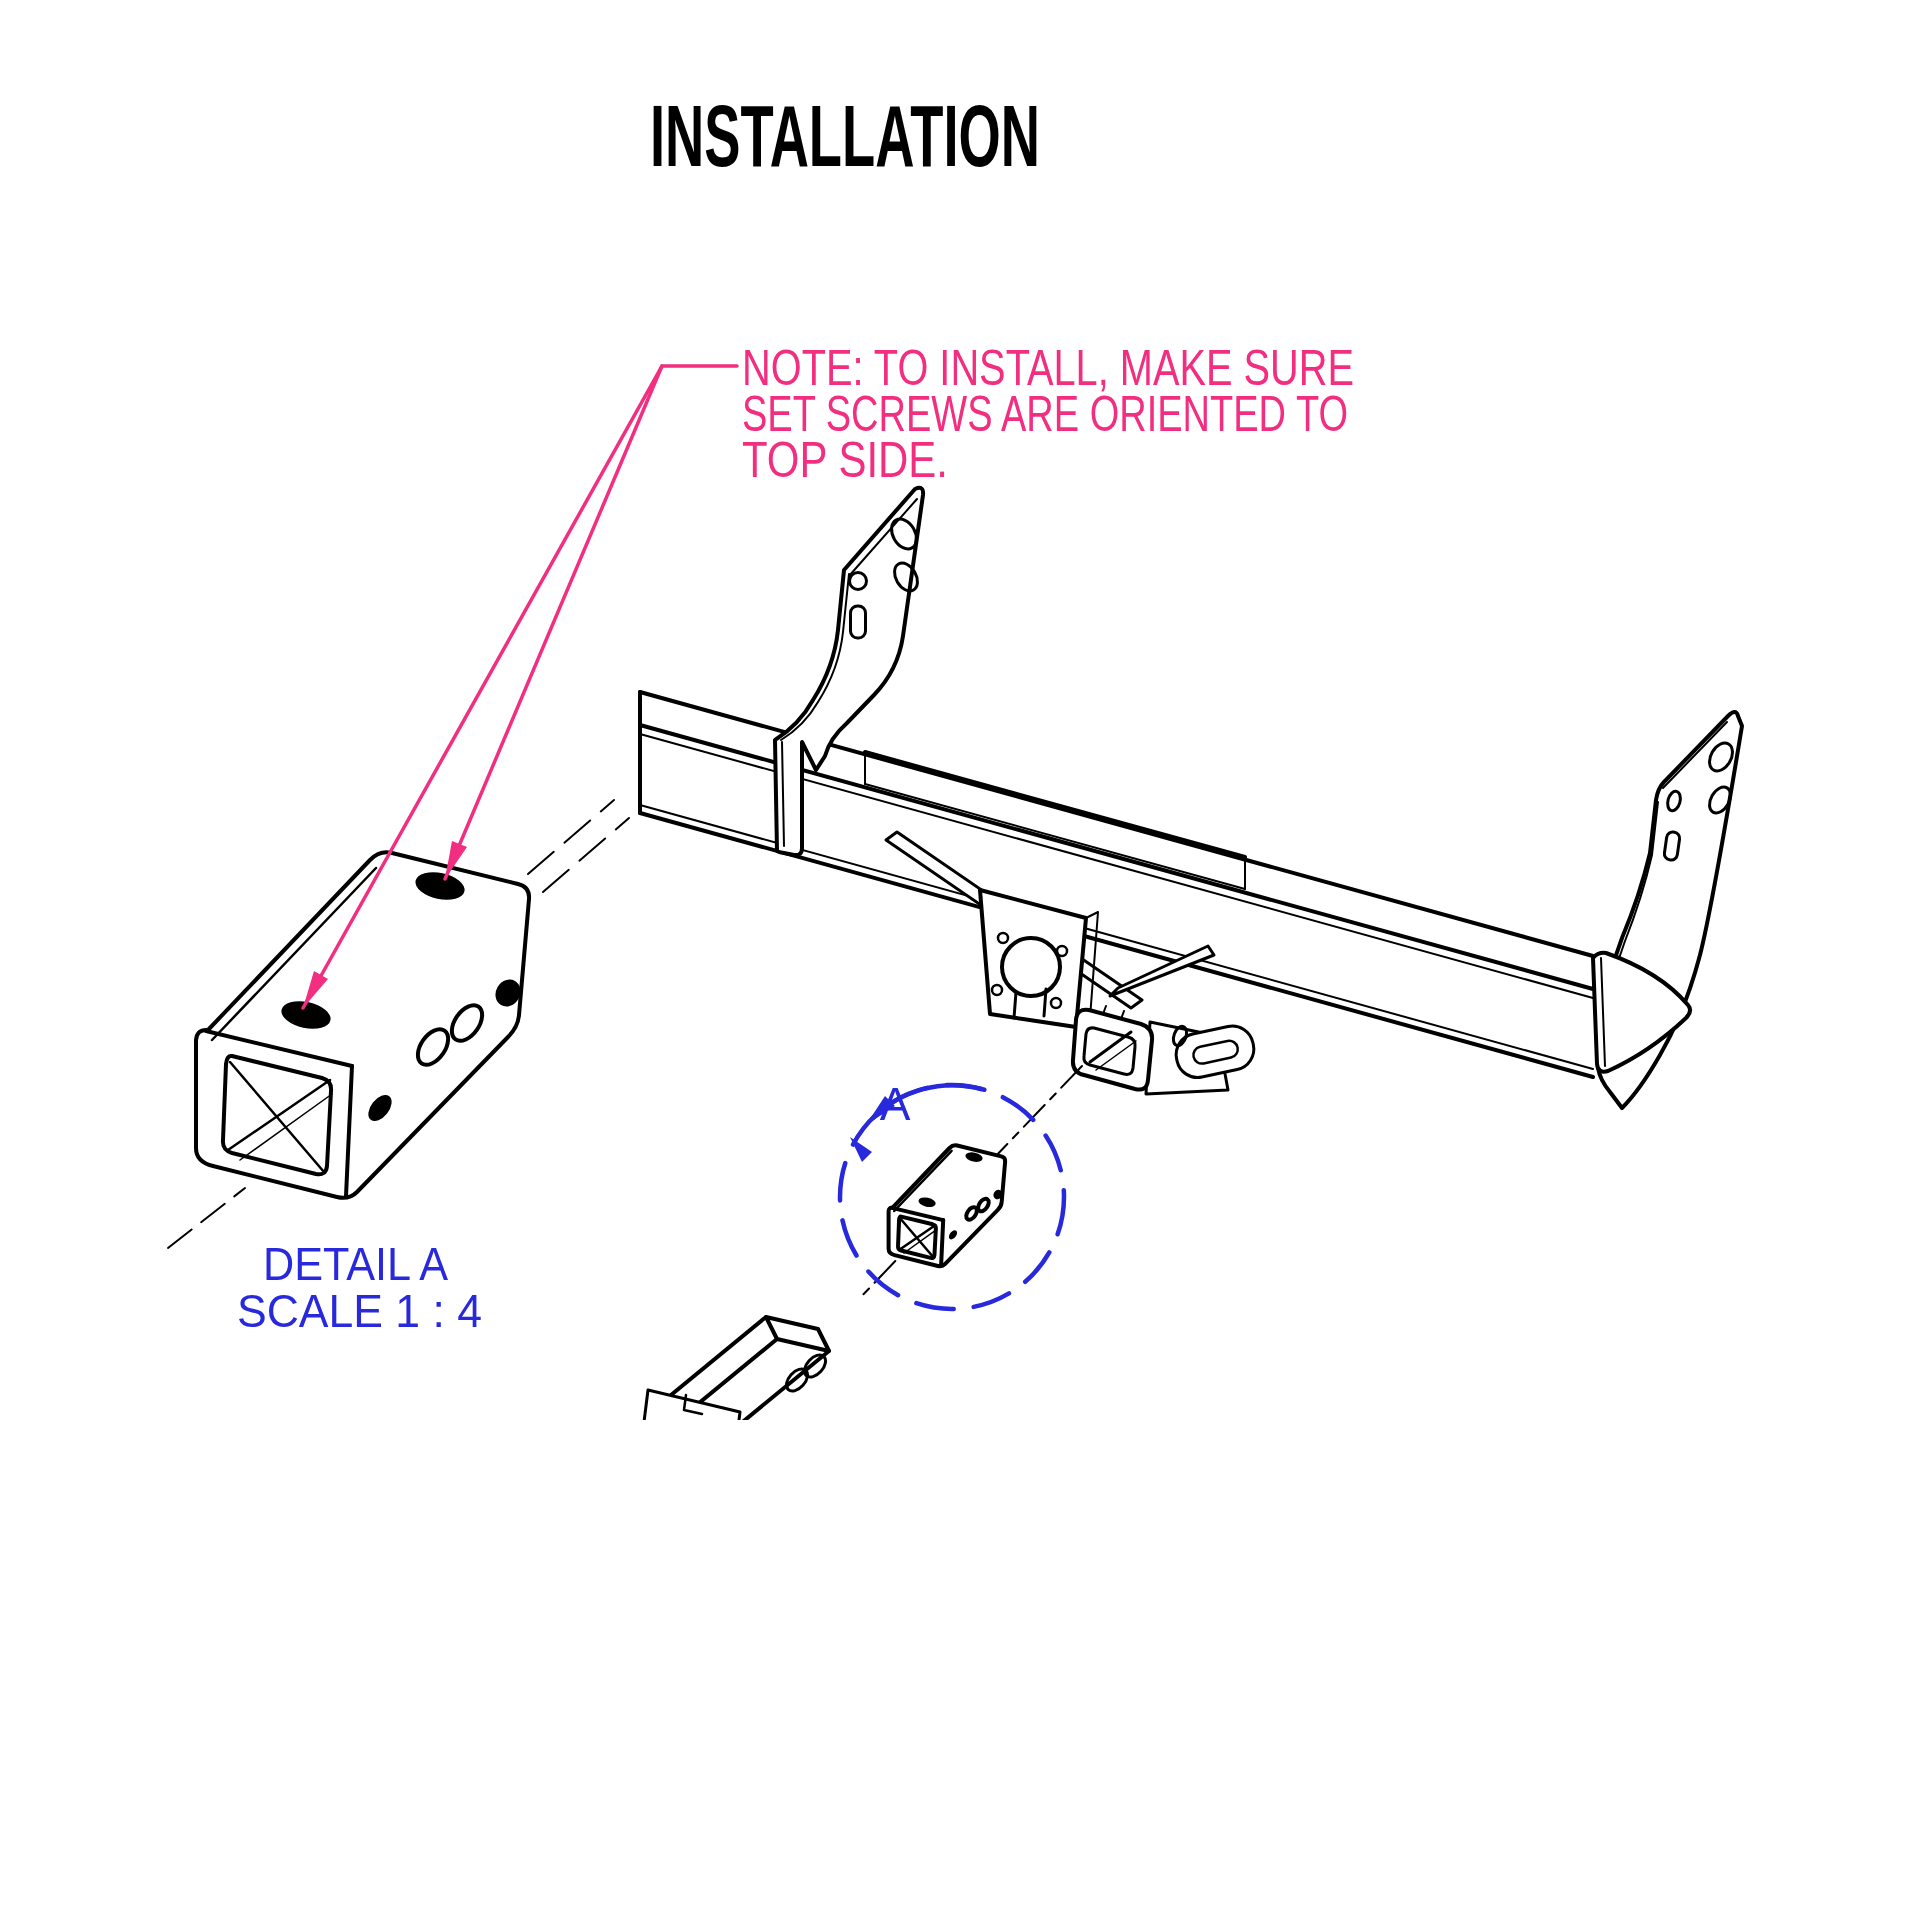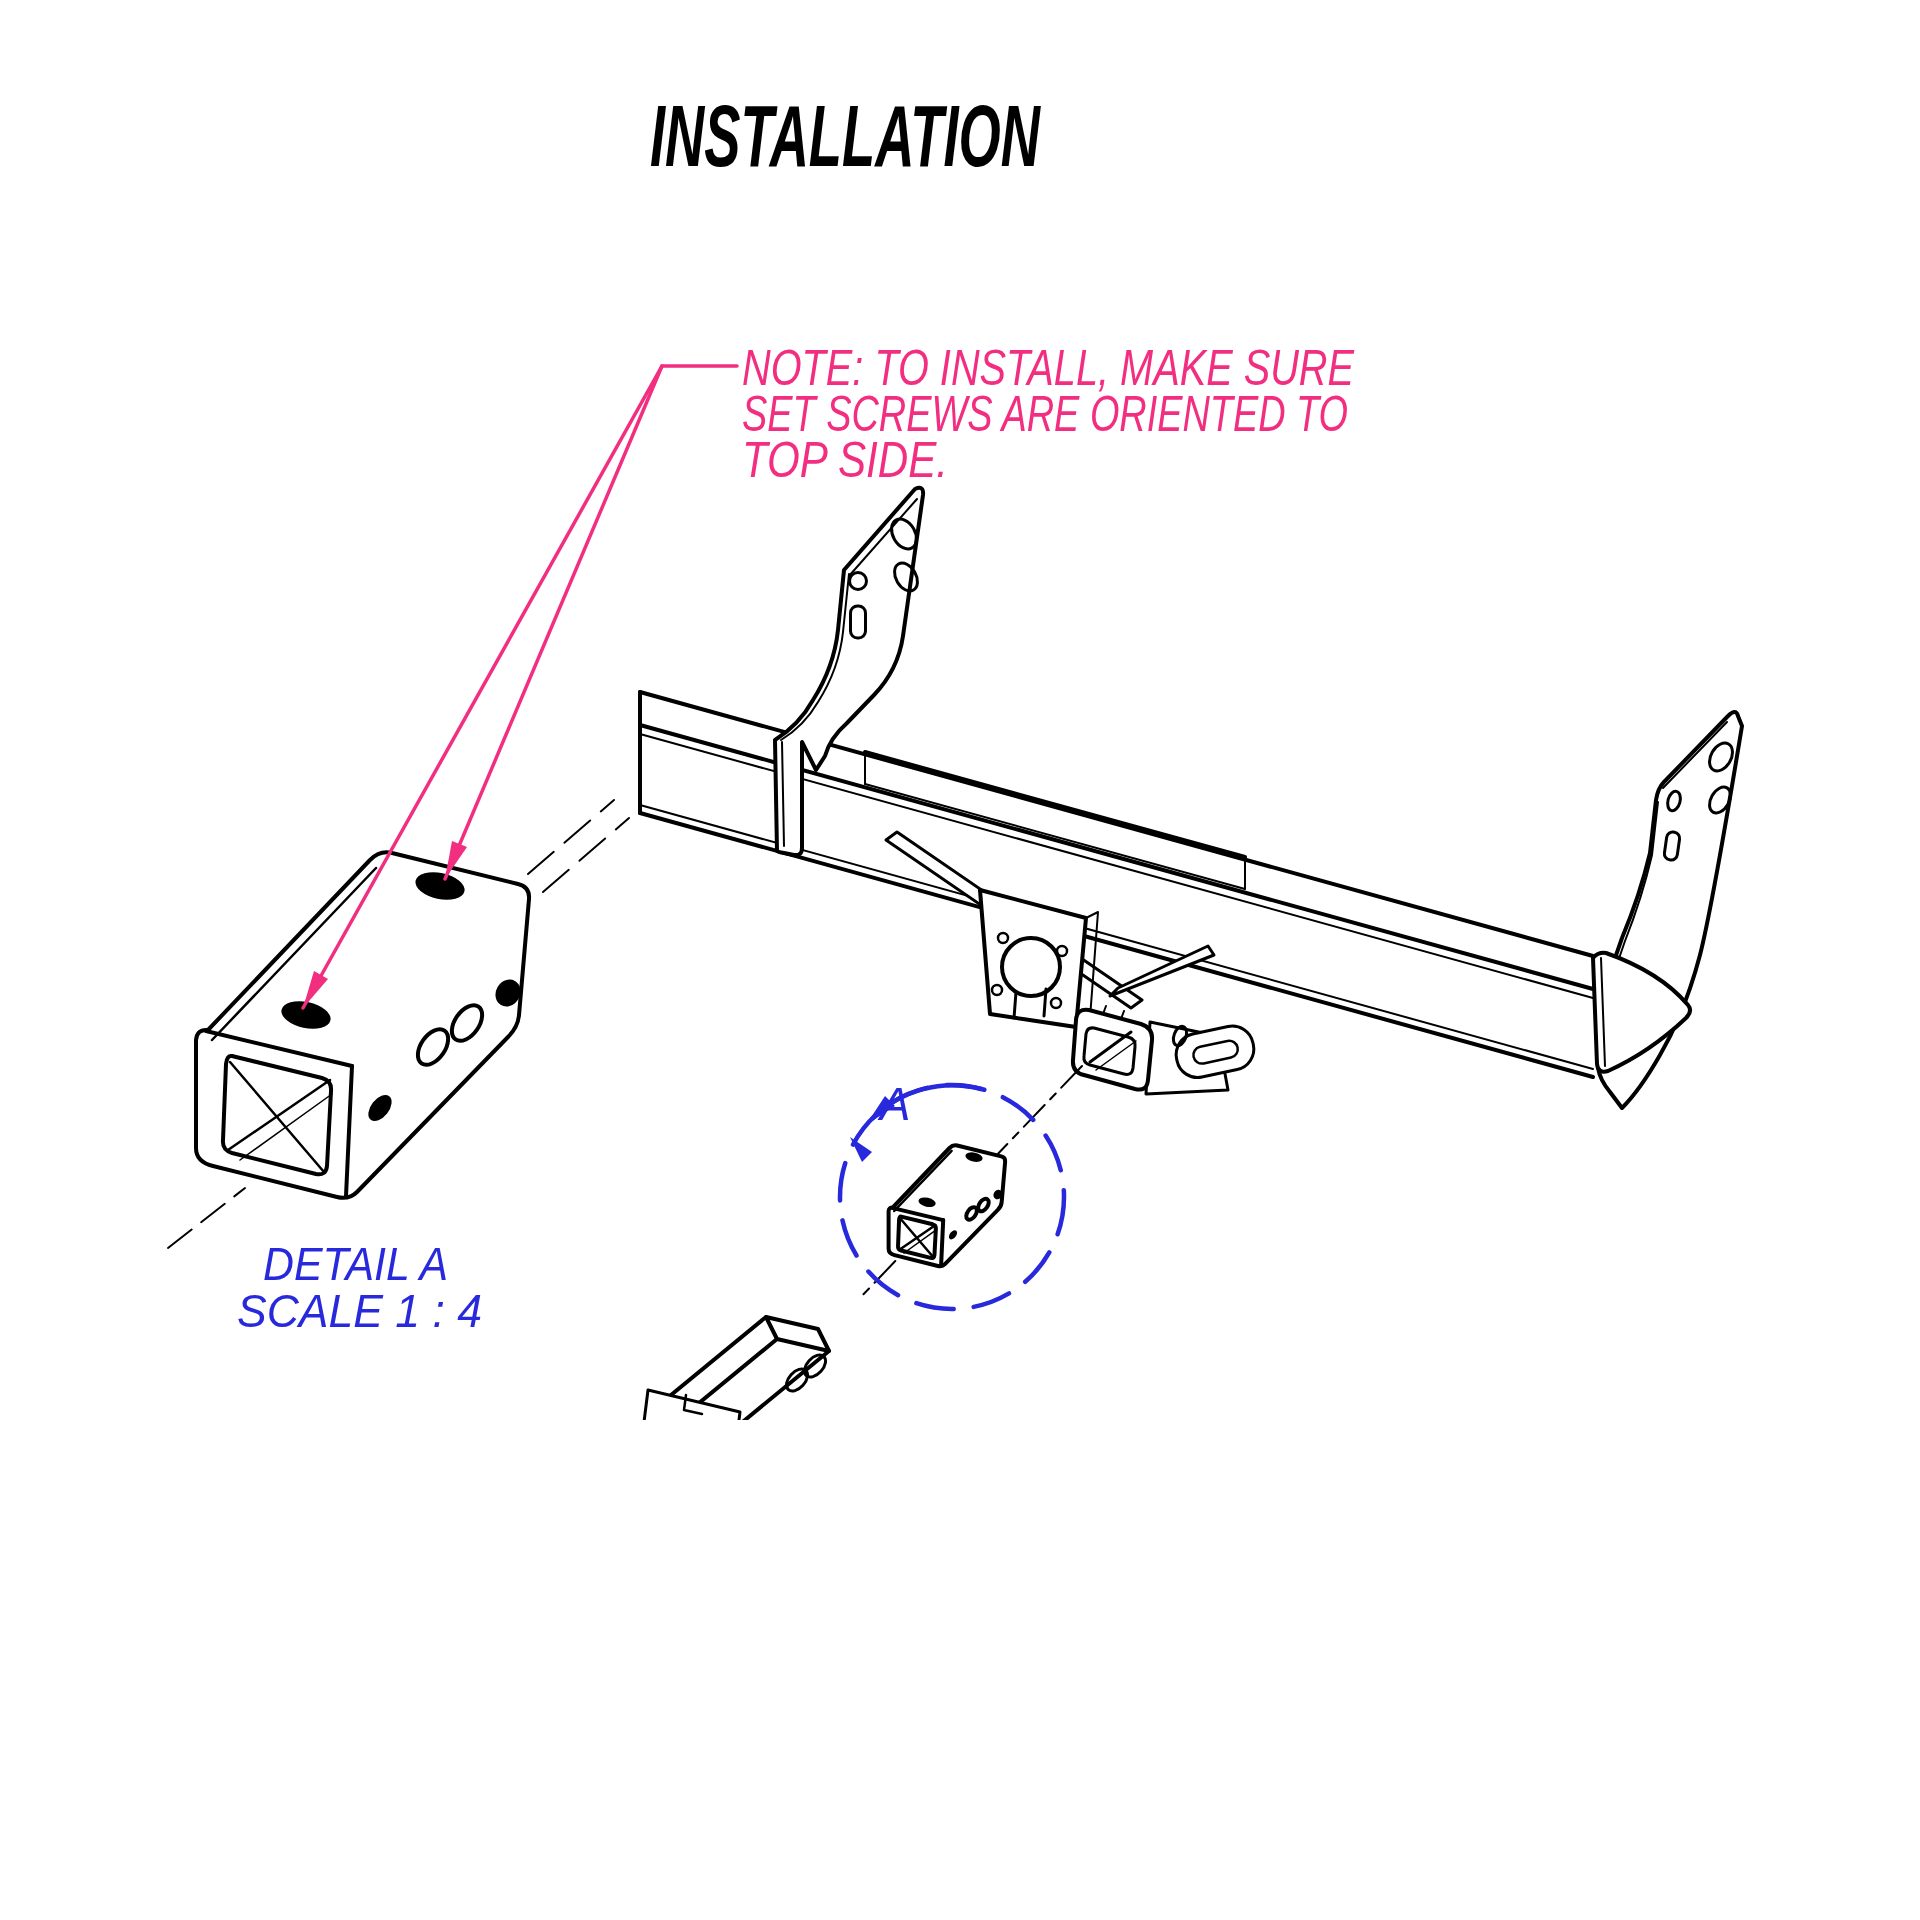--- a/index.html
+++ b/index.html
@@ -1,17 +1,17 @@
 <!DOCTYPE html>
 <html style="--pink: #F22E80; --blue: #2828DC;"><head>
 <meta charset="utf-8">
 <style>
   html,body{margin:0;padding:0;background:#ffffff;}
   #page{position:relative;width:1920px;height:1420px;background:#fff;overflow:hidden;
-        font-family:"Liberation Sans", sans-serif;font-style:italic;}
+        font-family:"Liberation Sans", sans-serif;}
   svg{position:absolute;left:0;top:0;}
   .ln{stroke:#000;fill:none;stroke-width:4;stroke-linecap:round;stroke-linejoin:round;}
   .w{fill:#fff;}
   .bk{fill:#000;stroke:none;}
   .t3{stroke-width:3;}
   .t25{stroke-width:2.5;}
   .t2{stroke-width:2;}
   .t15{stroke-width:1.5;}
   .pinkln{stroke:var(--pink);fill:none;stroke-width:3.5;stroke-linecap:round;}
   .pinkf{fill:var(--pink);stroke:none;}

